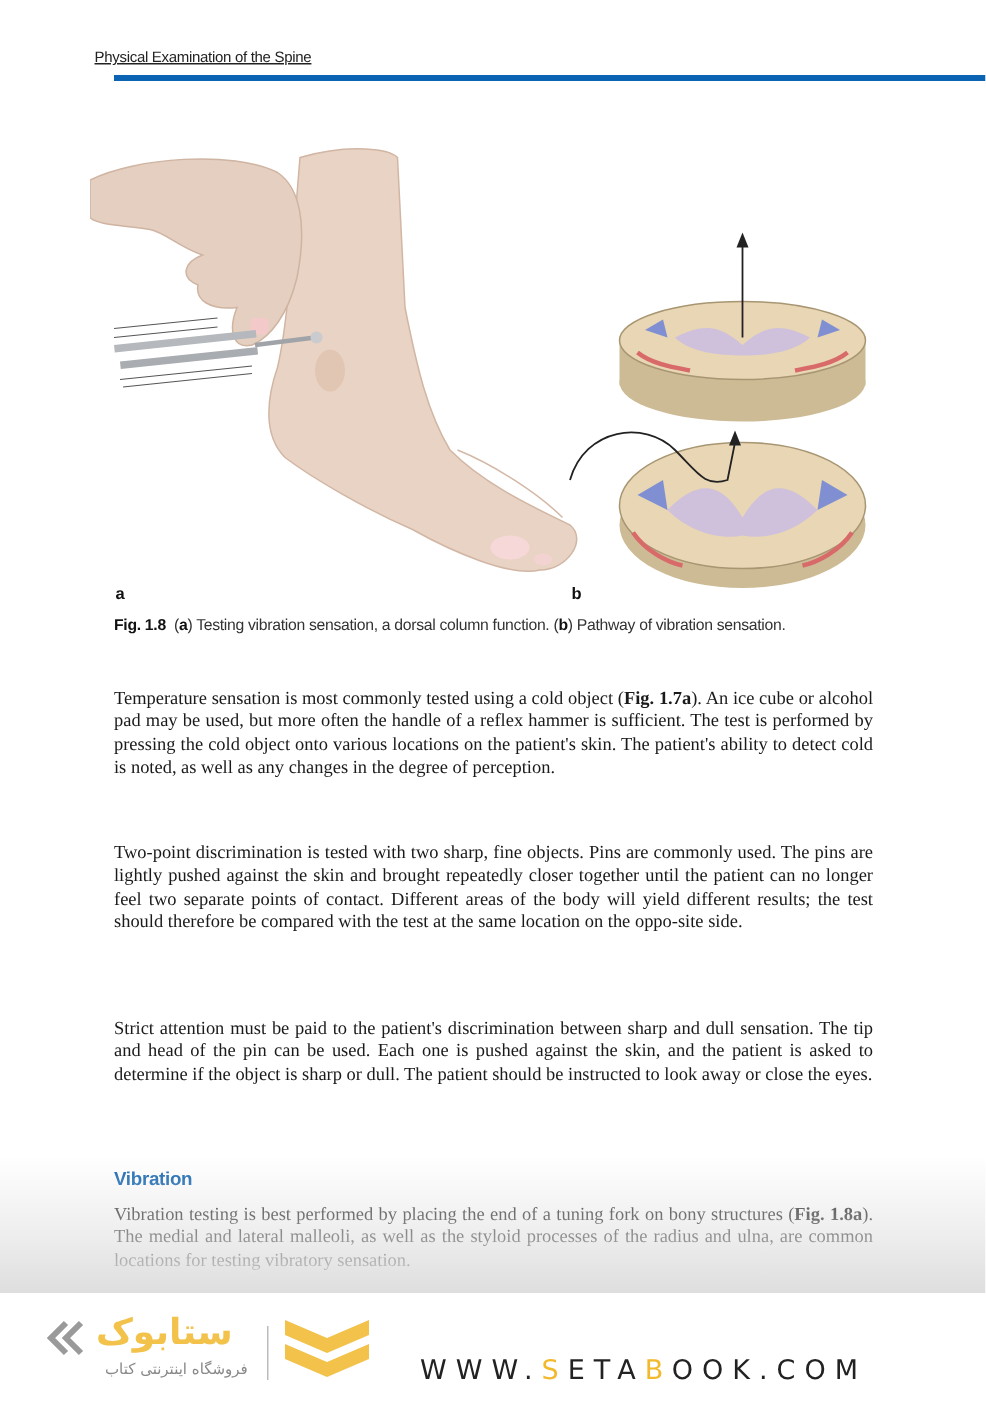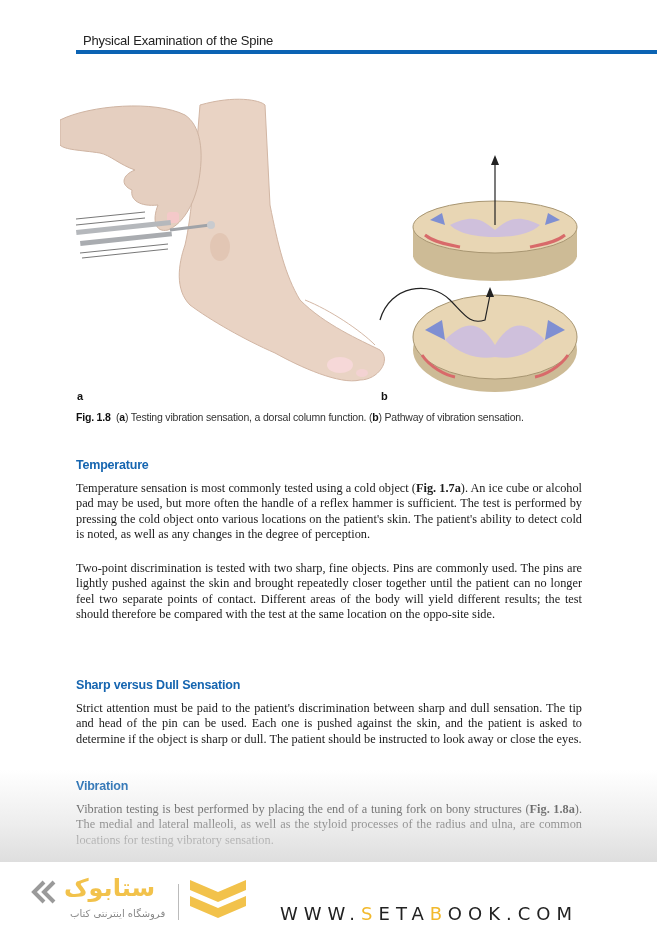--- a/index.html
+++ b/index.html
@@ -1,22 +1,23 @@
 <!DOCTYPE html>
 <html><head>
   <meta charset="utf-8">
   <style>
     * { margin: 0; padding: 0; box-sizing: border-box; }
     html, body { width: 657px; height: 935px; overflow: hidden; background: #ffffff; }
     body { position: relative; font-family: "Liberation Serif", serif; color: #1a1a1a; }
 
     .running-head {
-      position: absolute; left: 83px; top: 33px;
-      font-family: "Liberation Sans", sans-serif; font-size: 13px; color: #222;
+      position: absolute; left: 63px; top: 33px;
+      font-family: "Liberation Sans", sans-serif; font-size: 10px; color: #222;
       letter-spacing: -0.2px;
+      text-decoration: underline;
     }
     .head-rule { position: absolute; left: 76px; top: 50px; width: 581px; height: 4px; background: #0b63b3; }
 
     .figure { position: absolute; left: 60px; top: 95px; width: 560px; height: 310px; }
     .fig-label { position: absolute; font-family: "Liberation Sans", sans-serif; font-weight: bold; font-size: 11px; color: #111; }
 
     .caption {
       position: absolute; left: 76px; top: 411px; width: 560px;
       font-family: "Liberation Sans", sans-serif; font-size: 10.5px; color: #333; letter-spacing: -0.2px;
     }
@@ -107,30 +108,28 @@
   <span class="fig-label" style="left:17px; top:295px;">a</span>
   <span class="fig-label" style="left:321px; top:295px;">b</span>
 </div>
 
 <div class="caption">
   <b>Fig. 1.8</b>&nbsp;
   <span>(</span><b>a</b><span>) Testing vibration sensation, a dorsal column function. (</span><b>b</b><span>) Pathway of vibration sensation.</span>
 </div>
 
 <div class="section" style="top:458px;">
-  <h2>Temperature</h2>
   <p><span>Temperature sensation is most commonly tested using a cold object (</span><b>Fig. 1.7a</b><span>). An ice cube or alcohol pad may be used, but more often the handle of a reflex hammer is sufficient. The test is performed by pressing the cold object onto various locations on the patient's skin. The patient's ability to detect cold is noted, as well as any changes in the degree of perception.</span></p>
 </div>
 
 <div class="section" style="top:561px;">
   <p>Two-point discrimination is tested with two sharp, fine objects. Pins are commonly used. The pins are lightly pushed against the skin and brought repeatedly closer together until the patient can no longer feel two separate points of contact. Different areas of the body will yield different results; the test should therefore be compared with the test at the same location on the oppo-site side.</p>
 </div>
 
 <div class="section" style="top:678px;">
-  <h2>Sharp versus Dull Sensation</h2>
   <p>Strict attention must be paid to the patient's discrimination between sharp and dull sensation. The tip and head of the pin can be used. Each one is pushed against the skin, and the patient is asked to determine if the object is sharp or dull. The patient should be instructed to look away or close the eyes.</p>
 </div>
 
 <div class="section" style="top:779px;">
   <h2>Vibration</h2>
   <p><span>Vibration testing is best performed by placing the end of a tuning fork on bony structures (</span><b>Fig. 1.8a</b><span>). The medial and lateral malleoli, as well as the styloid processes of the radius and ulna, are common locations for testing vibratory sensation.</span></p>
 </div>
 
 <div class="bottom-shade"></div>
 

